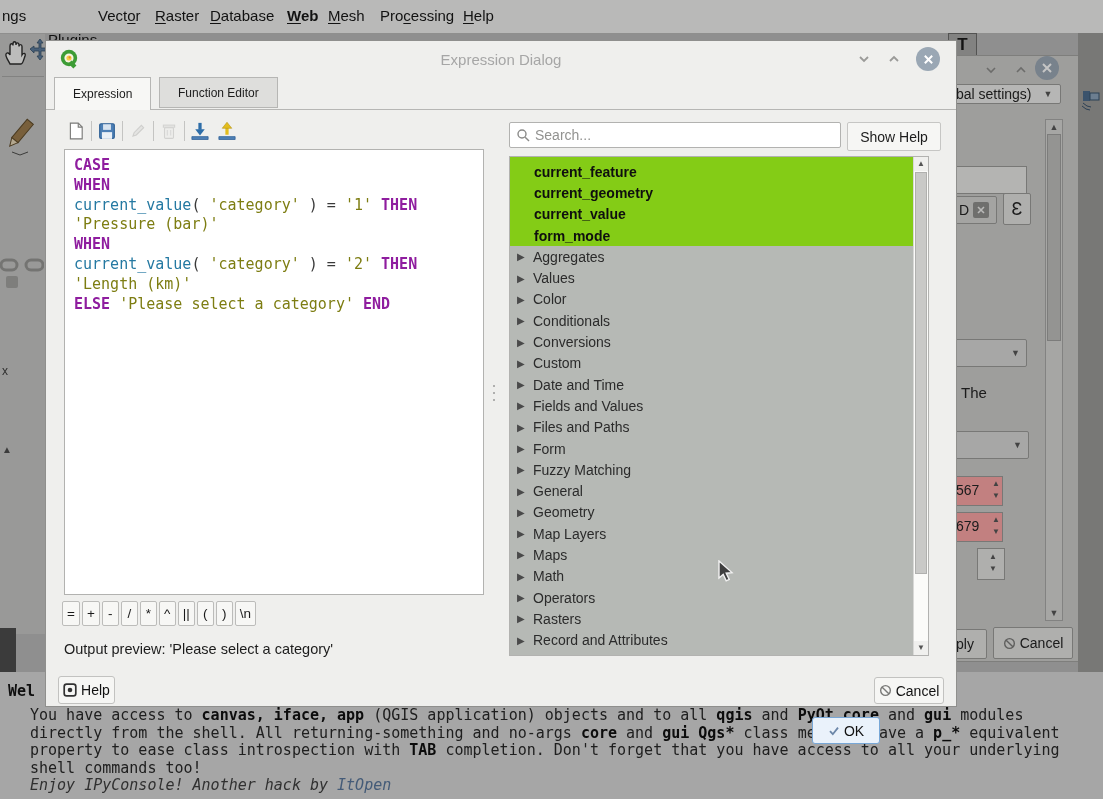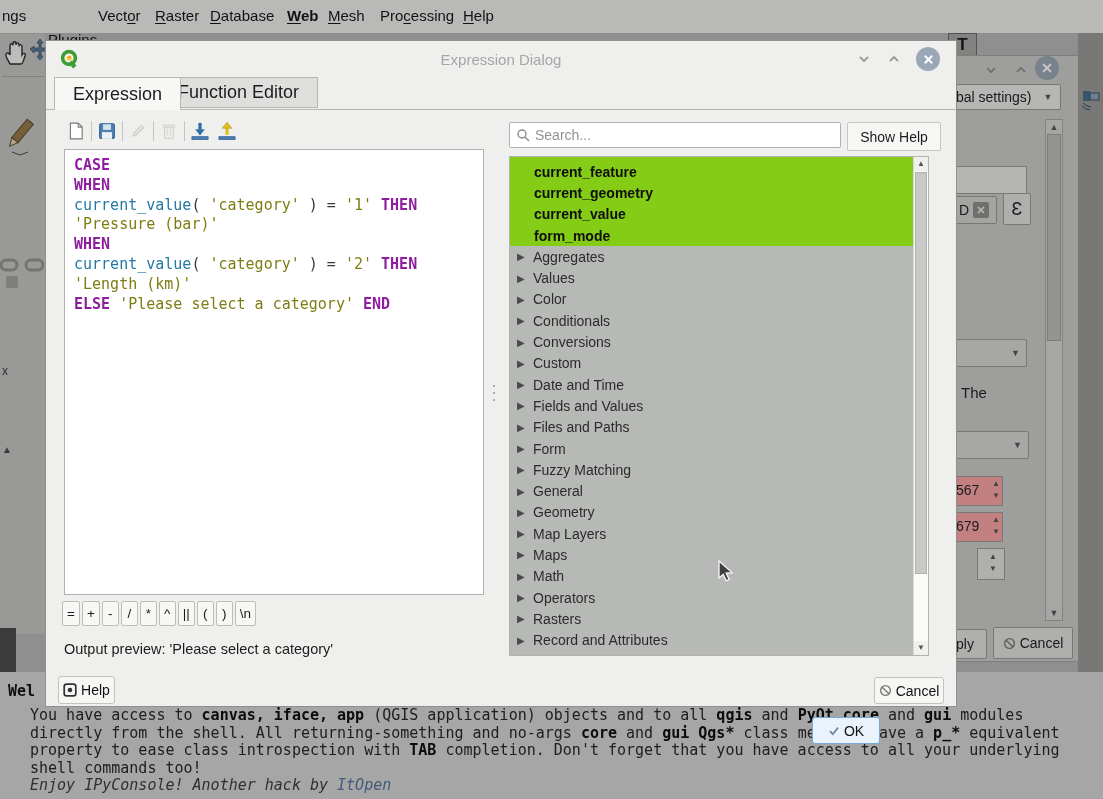--- a/index.html
+++ b/index.html
@@ -32,21 +32,21 @@
   .c-n{color:#262626}.c-b{color:#0c0c0c;font-weight:bold}.c-i{color:#3c3c3c;font-style:italic}
   .c-link{color:#56749a;font-style:italic}
   .dim{position:absolute;inset:0;background:rgba(12,12,12,0.24);z-index:5;}
   
   .dialog{position:absolute;left:45px;top:40px;width:910px;height:665px;background:#efefed;border:1px solid #8f8f8d;z-index:10;}
   .titlebar{position:absolute;left:0;top:0;right:0;height:36px;}
   .dlg-title{position:absolute;left:0;right:0;top:10px;text-align:center;font-size:15px;color:#a6a6a6;}
   .win-ctl{position:absolute;top:6px;width:24px;height:24px;display:flex;align-items:center;justify-content:center;}
   .close-circle{border-radius:50%;background:#9aa7b4;}
   .tabbar{position:absolute;left:0;top:36px;right:0;height:32px;border-bottom:1px solid #b6b6b4;}
-  .tab{position:absolute;top:0;height:31px;display:flex;align-items:center;padding:13px 18px;font-size:18px;color:#1c1c1c;
+  .tab{position:absolute;top:0;height:31px;display:flex;align-items:center;padding:13px 18px;font-size:12px;color:#1c1c1c;
        background:#dededc;border:1px solid #b6b6b4;box-sizing:border-box;text-align:center;}
   .tab.active{background:#f7f7f5;height:33px;border-bottom:none;z-index:2;}
   
   .exp-toolbar{position:absolute;left:18px;top:78px;display:flex;gap:3px;align-items:center;}
   .tool-btn{width:24px;height:24px;display:flex;align-items:center;justify-content:center;background:transparent;border:none;padding:0;}
   .tool-sep{width:1px;height:20px;background:#c4c4c2;}
   .code-editor{position:absolute;left:18px;top:108px;width:420px;height:446px;background:#ffffff;border:1px solid #b2b2b0;
                box-sizing:border-box;padding:6px 9px;font-family:"DejaVu Sans Mono",monospace;font-size:15px;line-height:19.8px;white-space:pre;overflow:hidden;}
   .tk-kw{color:#8f1d9f;font-weight:bold}.tk-fn{color:#2579a2}.tk-str{color:#7d7d12}.tk-op{color:#3a3a3a}
   .op-row{position:absolute;left:16px;top:560px;display:flex;gap:2px;}
@@ -141,21 +141,21 @@
           <svg width="16" height="16" viewBox="0 0 16 16">
             <polyline points="4,10 8,6 12,10" fill="none" stroke="#8a8a88" stroke-width="1.6"></polyline>
           </svg>
         </span>
       <span class="win-ctl close-circle" style="left:86px;top:0px;">
           <svg width="12" height="12" viewBox="0 0 12 12">
             <path d="M2 2l8 8M10 2l-8 8" stroke="#fff" stroke-width="2"></path>
           </svg>
         </span>
 
-      <div class="bg-btn" style="left:2px;top:28px;width:110px;height:26px;justify-content:flex-start;padding-left:4px;box-sizing:border-box;background:#ececea;">
+      <div class="bg-btn" style="left:2px;top:28px;width:110px;height:20px;justify-content:flex-start;padding-left:4px;box-sizing:border-box;background:#ececea;">
         <span>bal settings)</span>
         <span style="margin-left:8px;font-size:9px;color:#555;">▼</span>
       </div>
 
       <div class="vsb" style="left:96px;top:63px;width:16px;height:500px;">
         <div class="arr" style="top:2px;">▲</div>
         <div class="thumb" style="top:14px;height:205px;"></div>
         <div class="arr" style="bottom:2px;">▼</div>
       </div>
 

